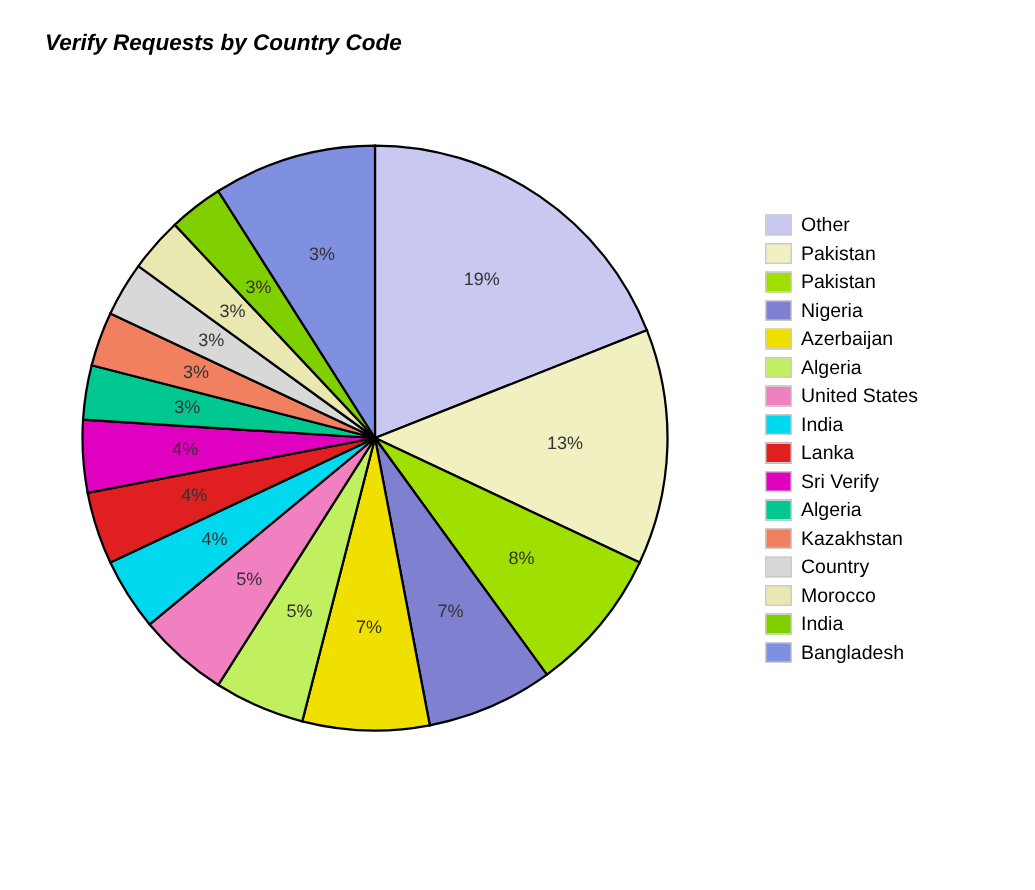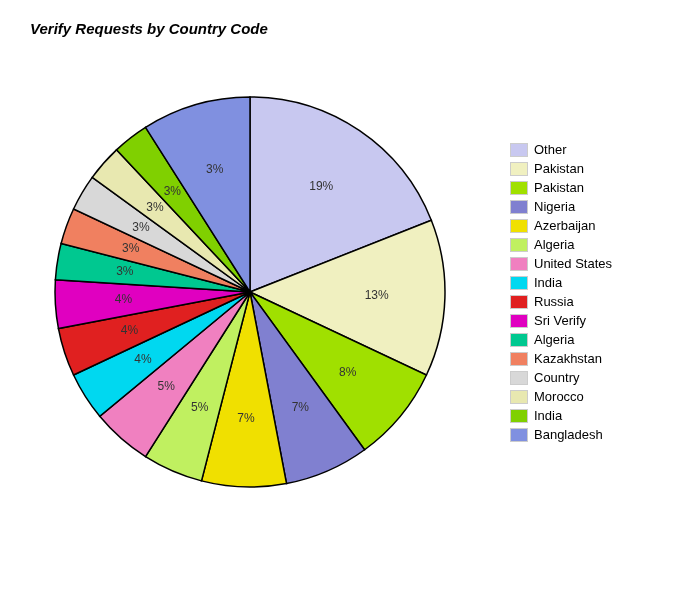--- a/index.html
+++ b/index.html
@@ -120,21 +120,21 @@
       <div class="legend-item">
         <div class="legend-color" style="background-color: rgb(240, 128, 192);"></div>
         <span>United States</span>
       </div>
       <div class="legend-item">
         <div class="legend-color" style="background-color: rgb(0, 216, 240);"></div>
         <span>India</span>
       </div>
       <div class="legend-item">
         <div class="legend-color" style="background-color: rgb(224, 32, 32);"></div>
-        <span>Russia</span>
+        <span>Lanka</span>
       </div>
       <div class="legend-item">
         <div class="legend-color" style="background-color: rgb(224, 0, 192);"></div>
         <span>Sri Verify</span>
       </div>
       <div class="legend-item">
         <div class="legend-color" style="background-color: rgb(0, 200, 144);"></div>
         <span>Algeria</span>
       </div>
       <div class="legend-item">

